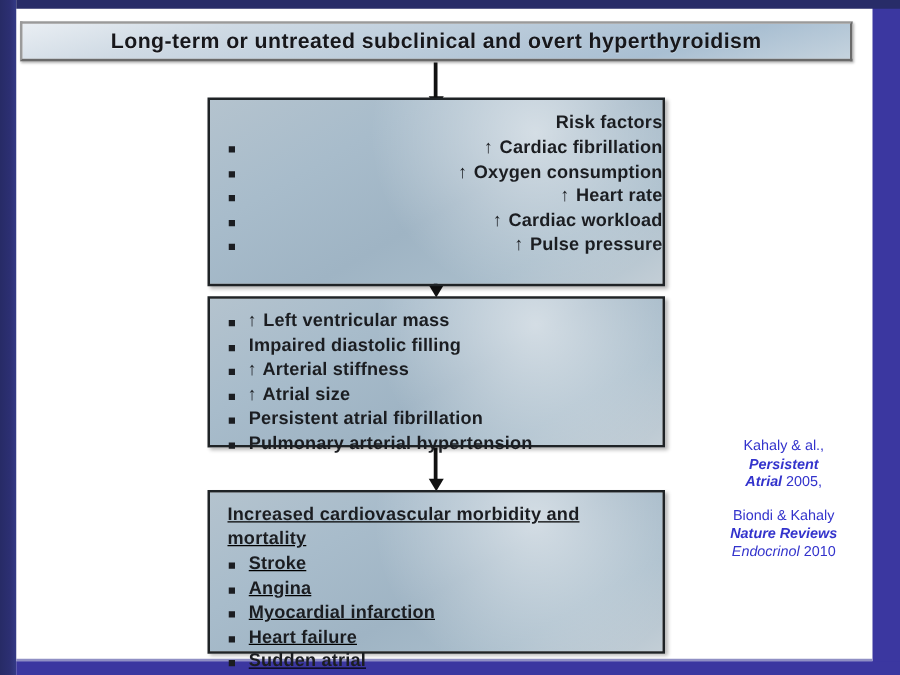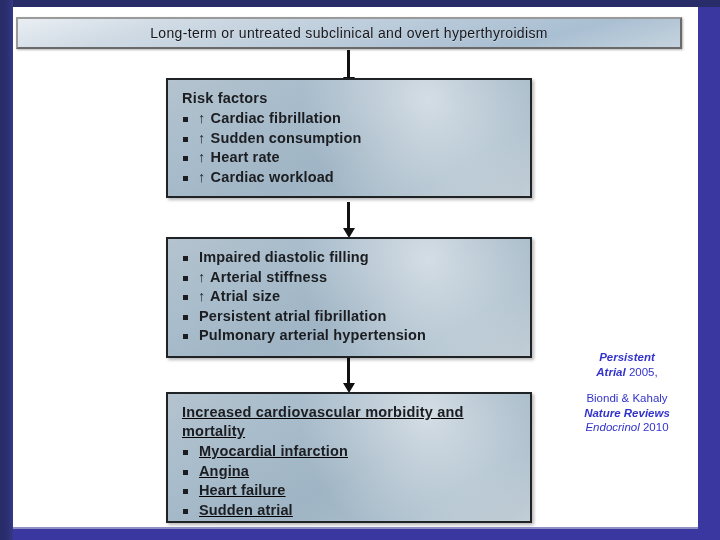--- a/index.html
+++ b/index.html
@@ -66,22 +66,22 @@
     border: 2px solid #6a6a6a;
     border-top-color: #9a9a9a;
     border-left-color: #9a9a9a;
     background: linear-gradient(165deg, #e9eef3 0%, #cfdae4 22%, #b6c8d8 58%, #a9bfd2 78%, #c5d3de 100%);
     display: flex;
     align-items: center;
     justify-content: center;
     box-shadow: 1px 1px 2px rgba(0,0,0,0.30);
   }
   .header-title {
-    font-size: 14px;
-    font-weight: normal;
+    font-size: 17px;
+    font-weight: bold;
     color: #17171b;
     letter-spacing: 0.35px;
     white-space: nowrap;
     text-shadow: 0 1px 0 rgba(255,255,255,0.35);
   }
 
   
   .arrow {
     position: absolute;
     left: 347px;
@@ -109,21 +109,21 @@
     left: 166px;
     width: 366px;
     box-sizing: border-box;
     border: 2px solid #1f2326;
     background:
       radial-gradient(circle at 72% 18%, rgba(255,255,255,0.55) 0%, rgba(255,255,255,0.0) 46%),
       linear-gradient(150deg, #b4c3ce 0%, #a8bccb 28%, #9fb4c4 55%, #a9bdcb 78%, #c3ced6 100%);
     padding: 9px 0 9px 14px;
     box-shadow: 2px 2px 3px rgba(0,0,0,0.28);
   }
-  .flow-box.box1 { top: 78px;  height: 120px; }
+  .flow-box.box1 { top: 78px;  height: 151px; text-align: right; }
   .flow-box.box2 { top: 237px; height: 121px; }
   .flow-box.box3 { top: 392px; height: 131px; text-decoration: underline; }
 
   .box-heading {
     font-size: 14.5px;
     font-weight: bold;
     color: #1b1d21;
     line-height: 19px;
     margin: 0 0 1px 0;
     letter-spacing: 0.2px;
@@ -190,47 +190,51 @@
   </div>
 
   <div class="arrow arrow-1"></div>
   <div class="arrow arrow-2"></div>
   <div class="arrow arrow-3"></div>
 
   <div class="flow-box box1">
     <div class="box-heading">Risk factors</div>
     <ul class="box-list">
       <li><span class="up-arrow">↑</span> <span>Cardiac fibrillation</span></li>
-      <li><span class="up-arrow">↑</span> <span>Sudden consumption</span></li>
+      <li><span class="up-arrow">↑</span> <span>Oxygen consumption</span></li>
       <li><span class="up-arrow">↑</span> <span>Heart rate</span></li>
       <li><span class="up-arrow">↑</span> <span>Cardiac workload</span></li>
+      <li><span class="up-arrow">↑</span> <span>Pulse pressure</span></li>
     </ul>
   </div>
 
   <div class="flow-box box2">
     <ul class="box-list">
+      <li><span class="up-arrow">↑</span> <span>Left ventricular mass</span></li>
       <li><span class="up-arrow"></span><span>Impaired diastolic filling</span></li>
       <li><span class="up-arrow">↑</span> <span>Arterial stiffness</span></li>
       <li><span class="up-arrow">↑</span> <span>Atrial size</span></li>
       <li><span class="up-arrow"></span><span>Persistent atrial fibrillation</span></li>
       <li><span class="up-arrow"></span><span>Pulmonary arterial hypertension</span></li>
     </ul>
   </div>
 
   <div class="flow-box box3">
     <div class="box-heading">Increased cardiovascular morbidity and mortality</div>
     <ul class="box-list">
+      <li><span class="up-arrow"></span><span>Stroke</span></li>
+      <li><span class="up-arrow"></span><span>Angina</span></li>
       <li><span class="up-arrow"></span><span>Myocardial infarction</span></li>
-      <li><span class="up-arrow"></span><span>Angina</span></li>
       <li><span class="up-arrow"></span><span>Heart failure</span></li>
       <li><span class="up-arrow"></span><span>Sudden atrial</span></li>
     </ul>
   </div>
 
   <div class="citation">
+    <div class="cit-line">Kahaly &amp; al.,</div>
     <div class="cit-line"><span class="cit-em">Persistent</span></div>
     <div class="cit-line"><span class="cit-em">Atrial</span><span> 2005,</span></div>
     <div class="cit-gap"></div>
     <div class="cit-line">Biondi &amp; Kahaly</div>
     <div class="cit-line"><span class="cit-em">Nature Reviews</span></div>
     <div class="cit-line"><span class="cit-em-plain">Endocrinol</span><span> 2010</span></div>
   </div>
 
 </div>
 

